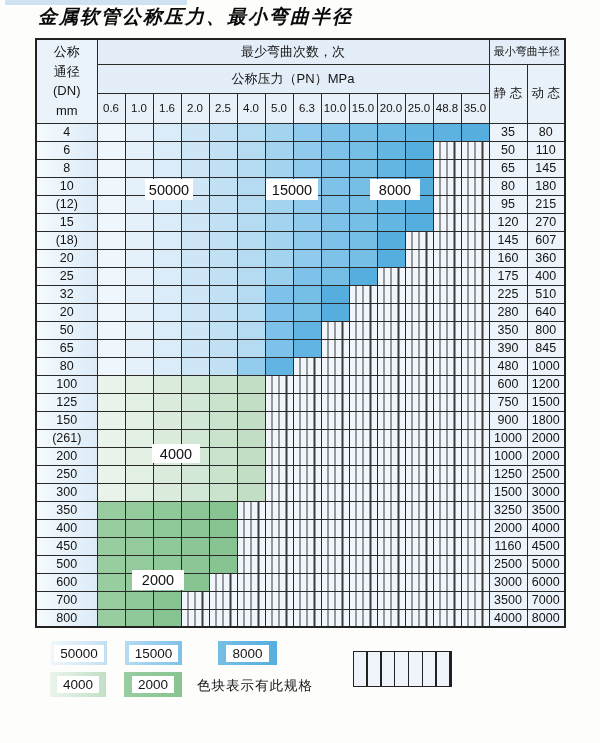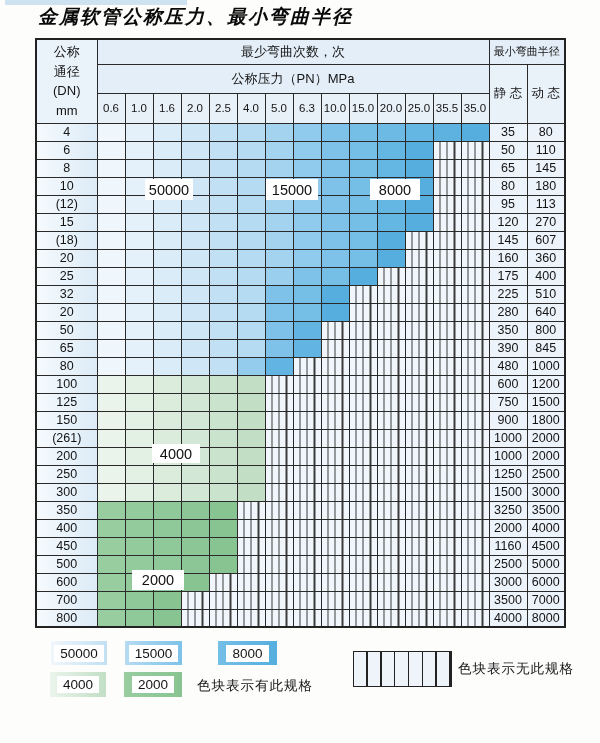--- a/index.html
+++ b/index.html
@@ -95,21 +95,21 @@
             <th class="pnum">1.6</th>
             <th class="pnum">2.0</th>
             <th class="pnum">2.5</th>
             <th class="pnum">4.0</th>
             <th class="pnum">5.0</th>
             <th class="pnum">6.3</th>
             <th class="pnum">10.0</th>
             <th class="pnum">15.0</th>
             <th class="pnum">20.0</th>
             <th class="pnum">25.0</th>
-            <th class="pnum">35.5</th>
+            <th class="pnum">48.8</th>
             <th class="pnum">35.0</th>
           </tr>
         </thead>
       <tbody>
           <tr>
             <td class="dn">4</td>
             <td class="cell" style="background: rgb(240, 247, 252);"></td>
             <td class="cell" style="background: rgb(229, 241, 250);"></td>
             <td class="cell" style="background: rgb(217, 236, 248);"></td>
             <td class="cell" style="background: rgb(206, 230, 245);"></td>
@@ -193,21 +193,21 @@
             <td class="cell" style="background: rgb(181, 219, 242);"></td>
             <td class="cell" style="background: rgb(163, 211, 239);"></td>
             <td class="cell" style="background: rgb(144, 202, 236);"></td>
             <td class="cell" style="background: rgb(126, 194, 233);"></td>
             <td class="cell" style="background: rgb(117, 191, 231);"></td>
             <td class="cell" style="background: rgb(101, 183, 227);"></td>
             <td class="cell" style="background: rgb(85, 174, 222);"></td>
             <td class="cell striped"></td>
             <td class="cell striped"></td>
             <td class="rv">95</td>
-            <td class="rv">113</td>
+            <td class="rv">215</td>
           </tr>
           <tr>
             <td class="dn">15</td>
             <td class="cell" style="background: rgb(240, 247, 252);"></td>
             <td class="cell" style="background: rgb(229, 241, 250);"></td>
             <td class="cell" style="background: rgb(217, 236, 248);"></td>
             <td class="cell" style="background: rgb(206, 230, 245);"></td>
             <td class="cell" style="background: rgb(194, 224, 243);"></td>
             <td class="cell" style="background: rgb(181, 219, 242);"></td>
             <td class="cell" style="background: rgb(163, 211, 239);"></td>
@@ -659,15 +659,14 @@
         <span class="swl">8000</span>
       </div>
     <div class="swatch sw-z4" style="background: linear-gradient(to right, rgb(235, 244, 235), rgb(194, 223, 198));">
         <span class="swl">4000</span>
       </div>
     <div class="swatch sw-z2" style="background: linear-gradient(to right, rgb(152, 205, 160), rgb(136, 196, 146));">
         <span class="swl">2000</span>
       </div>
     <div class="hasspec-text">色块表示有此规格</div>
     <div class="nospec-box"></div>
-    <div class="nospec-text">色块表示无此规格</div>
   </div>
 </div>
 
 </body></html>

